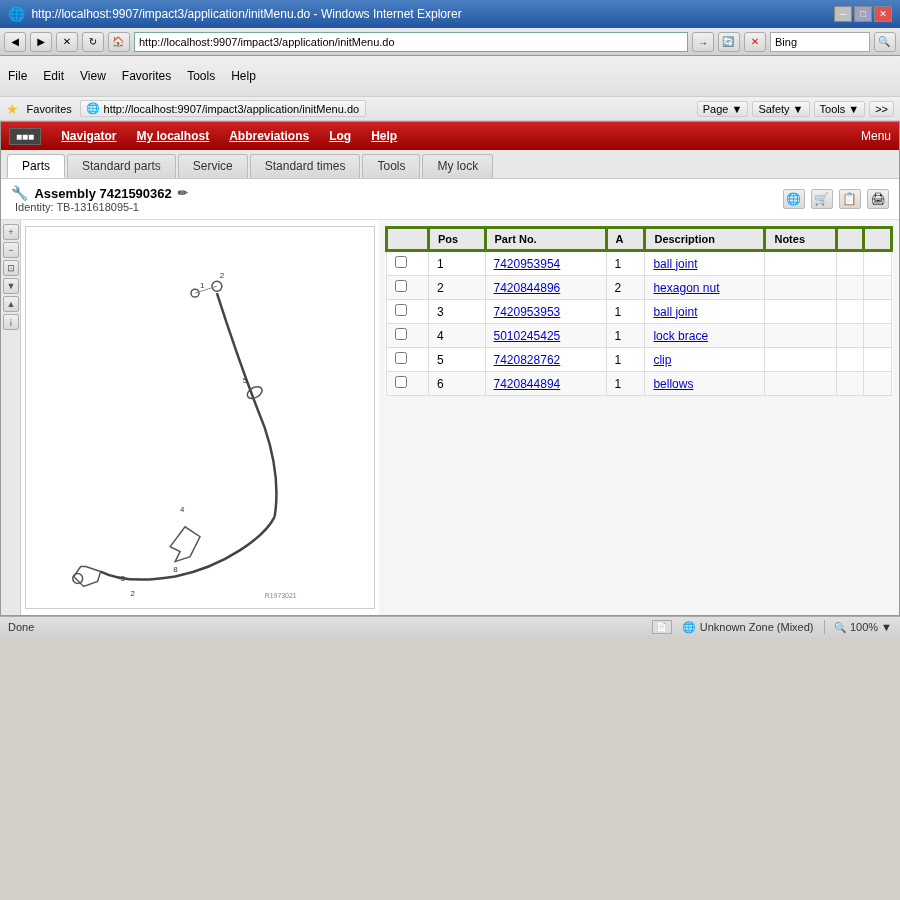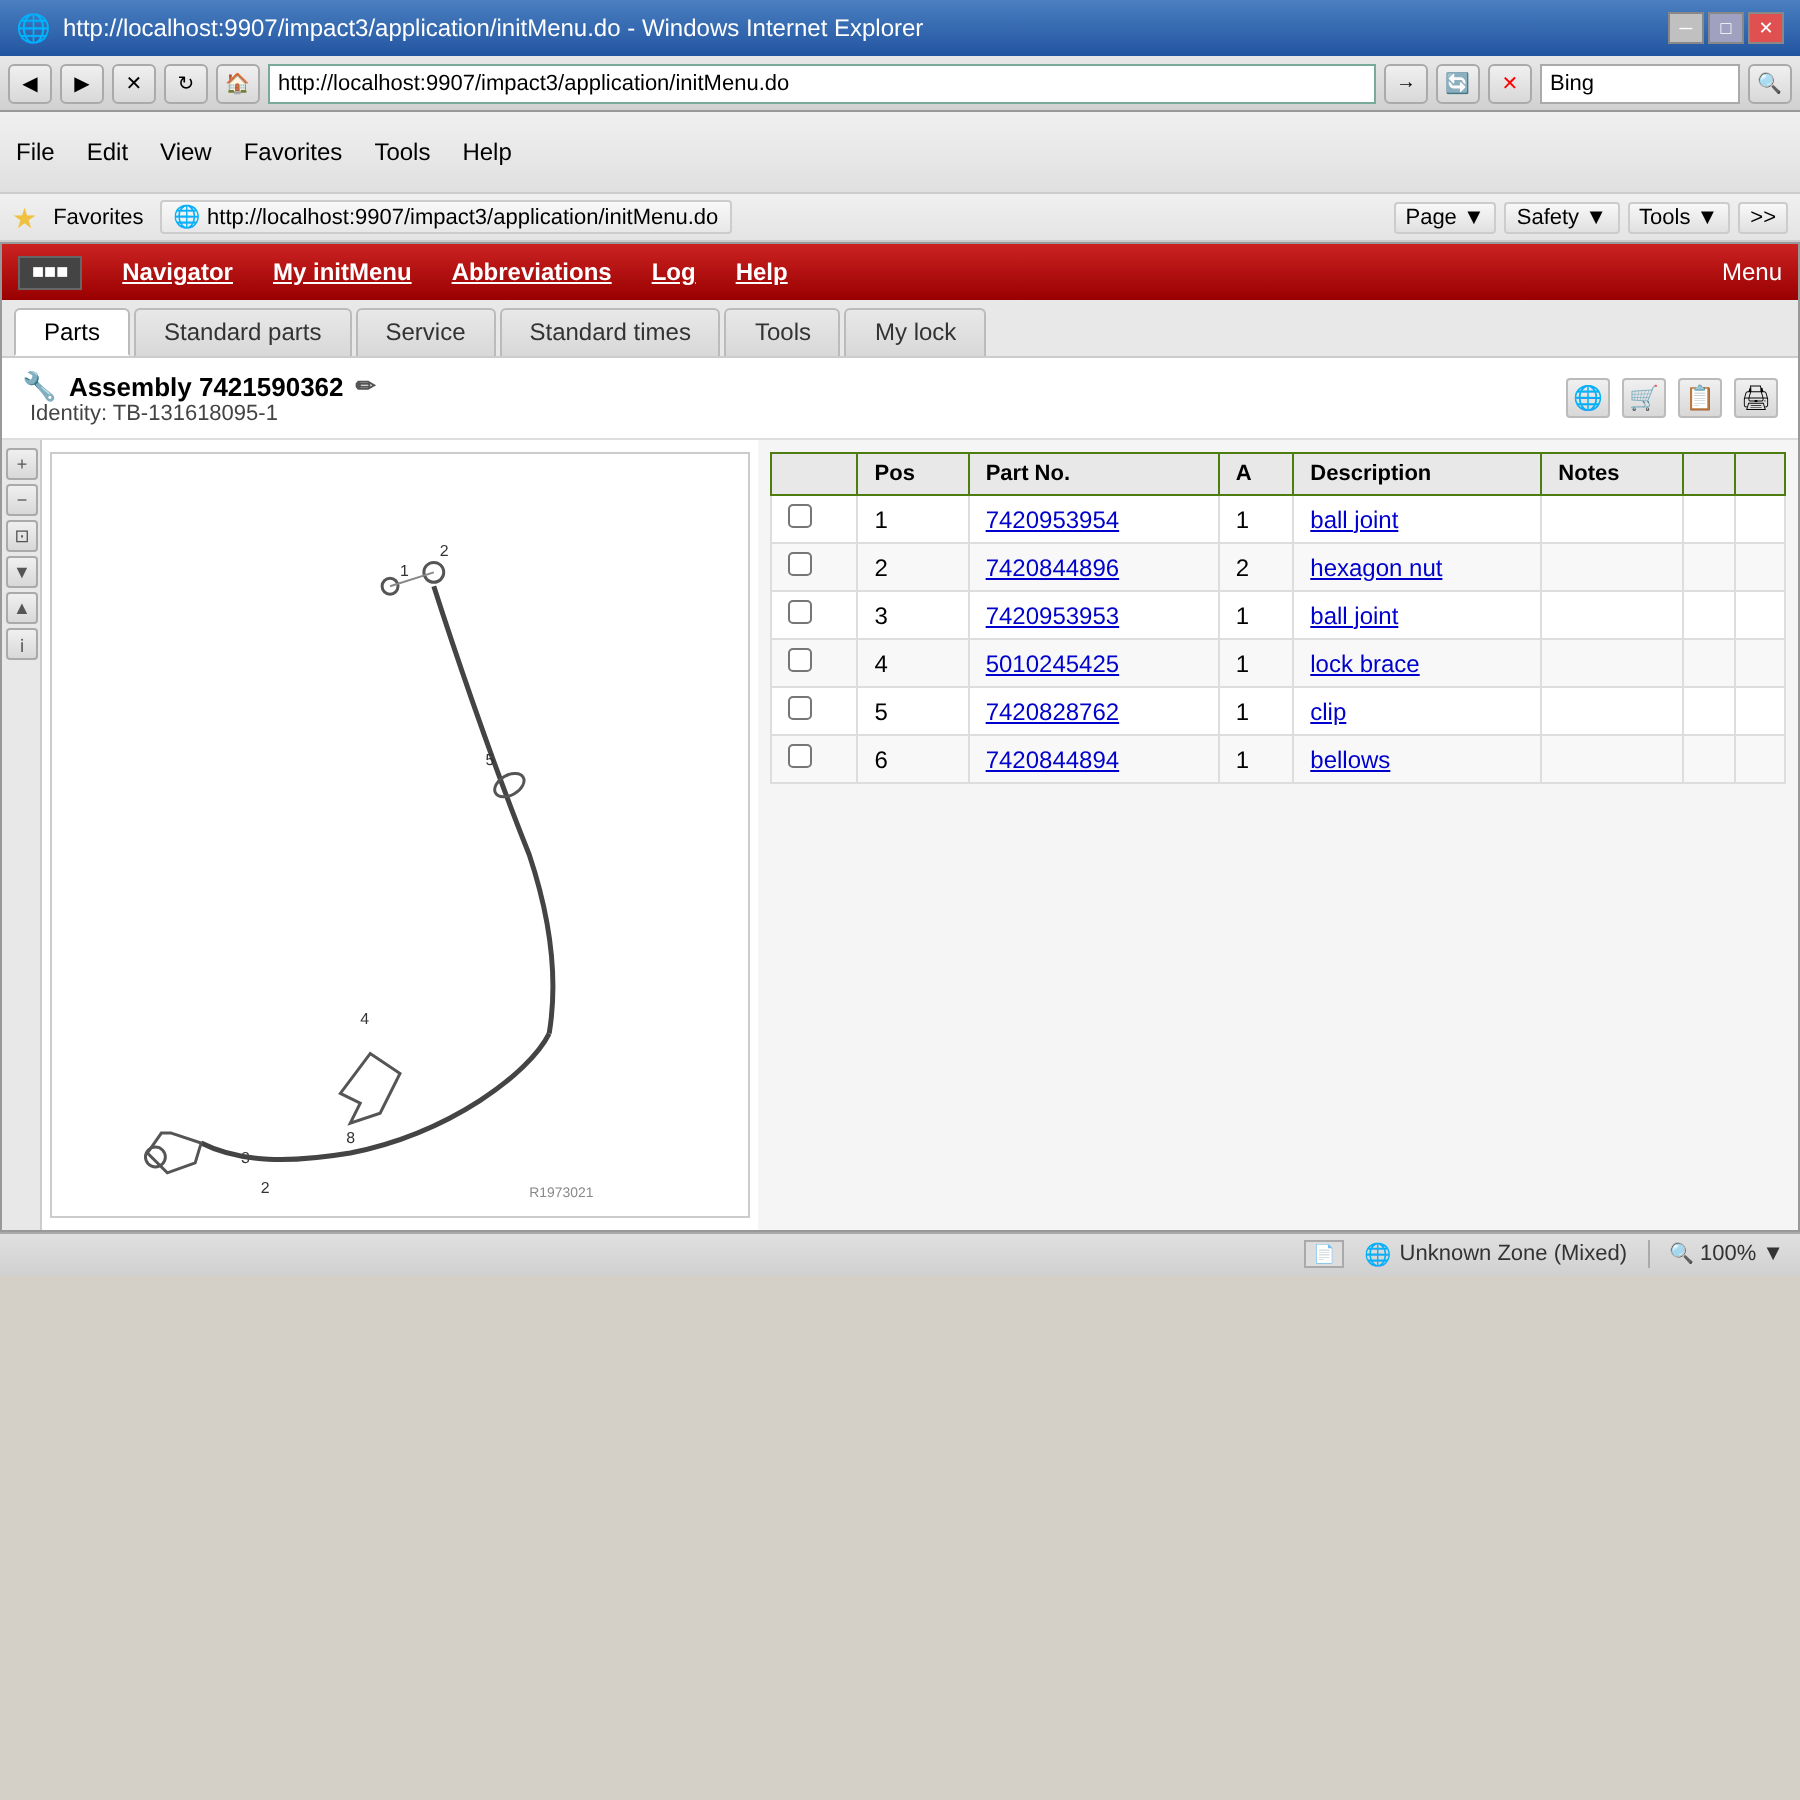--- a/index.html
+++ b/index.html
@@ -242,21 +242,21 @@
       background: #f5f5f5;
     }
     .parts-table {
       width: 100%;
       border-collapse: collapse;
       background: white;
       font-size: 12px;
     }
     .parts-table th {
       background: #e8e8e8;
-      border: 1px solid #4d7c0f;
+      border: 3px solid #4d7c0f;
       padding: 4px 8px;
       text-align: left;
       font-weight: bold;
       font-size: 11px;
     }
     .parts-table td {
       border: 1px solid #ddd;
       padding: 4px 8px;
       background: white;
     }
@@ -338,21 +338,21 @@
     <div class="fav-btn">Tools ▼</div>
     <div class="fav-btn">&gt;&gt;</div>
   </div>
 </div>
 
 <div class="app-container">
 
   <div class="app-navbar">
     <div class="app-logo">■■■</div>
     <span class="app-nav-item">Navigator</span>
-    <span class="app-nav-item">My initMenu</span>
+    <span class="app-nav-item">My localhost</span>
     <span class="app-nav-item">Abbreviations</span>
     <span class="app-nav-item">Log</span>
     <span class="app-nav-item">Help</span>
     <span class="app-nav-menu" style="margin-left:auto;">Menu</span>
   </div>
 
   <div class="tab-bar">
     <div class="tab active">Parts</div>
     <div class="tab">Standard parts</div>
     <div class="tab">Service</div>
@@ -503,20 +503,21 @@
   </tr>
           </tbody>
       </table>
     </div>
 
   </div>
 
 </div>
 
 <div class="status-bar">
+  <span class="status-left">Done</span>
   <div style="flex:1;"></div>
   <div style="width:20px; height:14px; background:#ddd; border:1px solid #aaa; display:flex; align-items:center; justify-content:center;">
     <span style="font-size:9px;">📄</span>
   </div>
   <div class="security-zone">
     <span style="font-size:11px;">🌐</span>
     <span>Unknown Zone (Mixed)</span>
   </div>
   <div style="width:1px; height:14px; background:#aaa;"></div>
   <div class="zoom-control">

